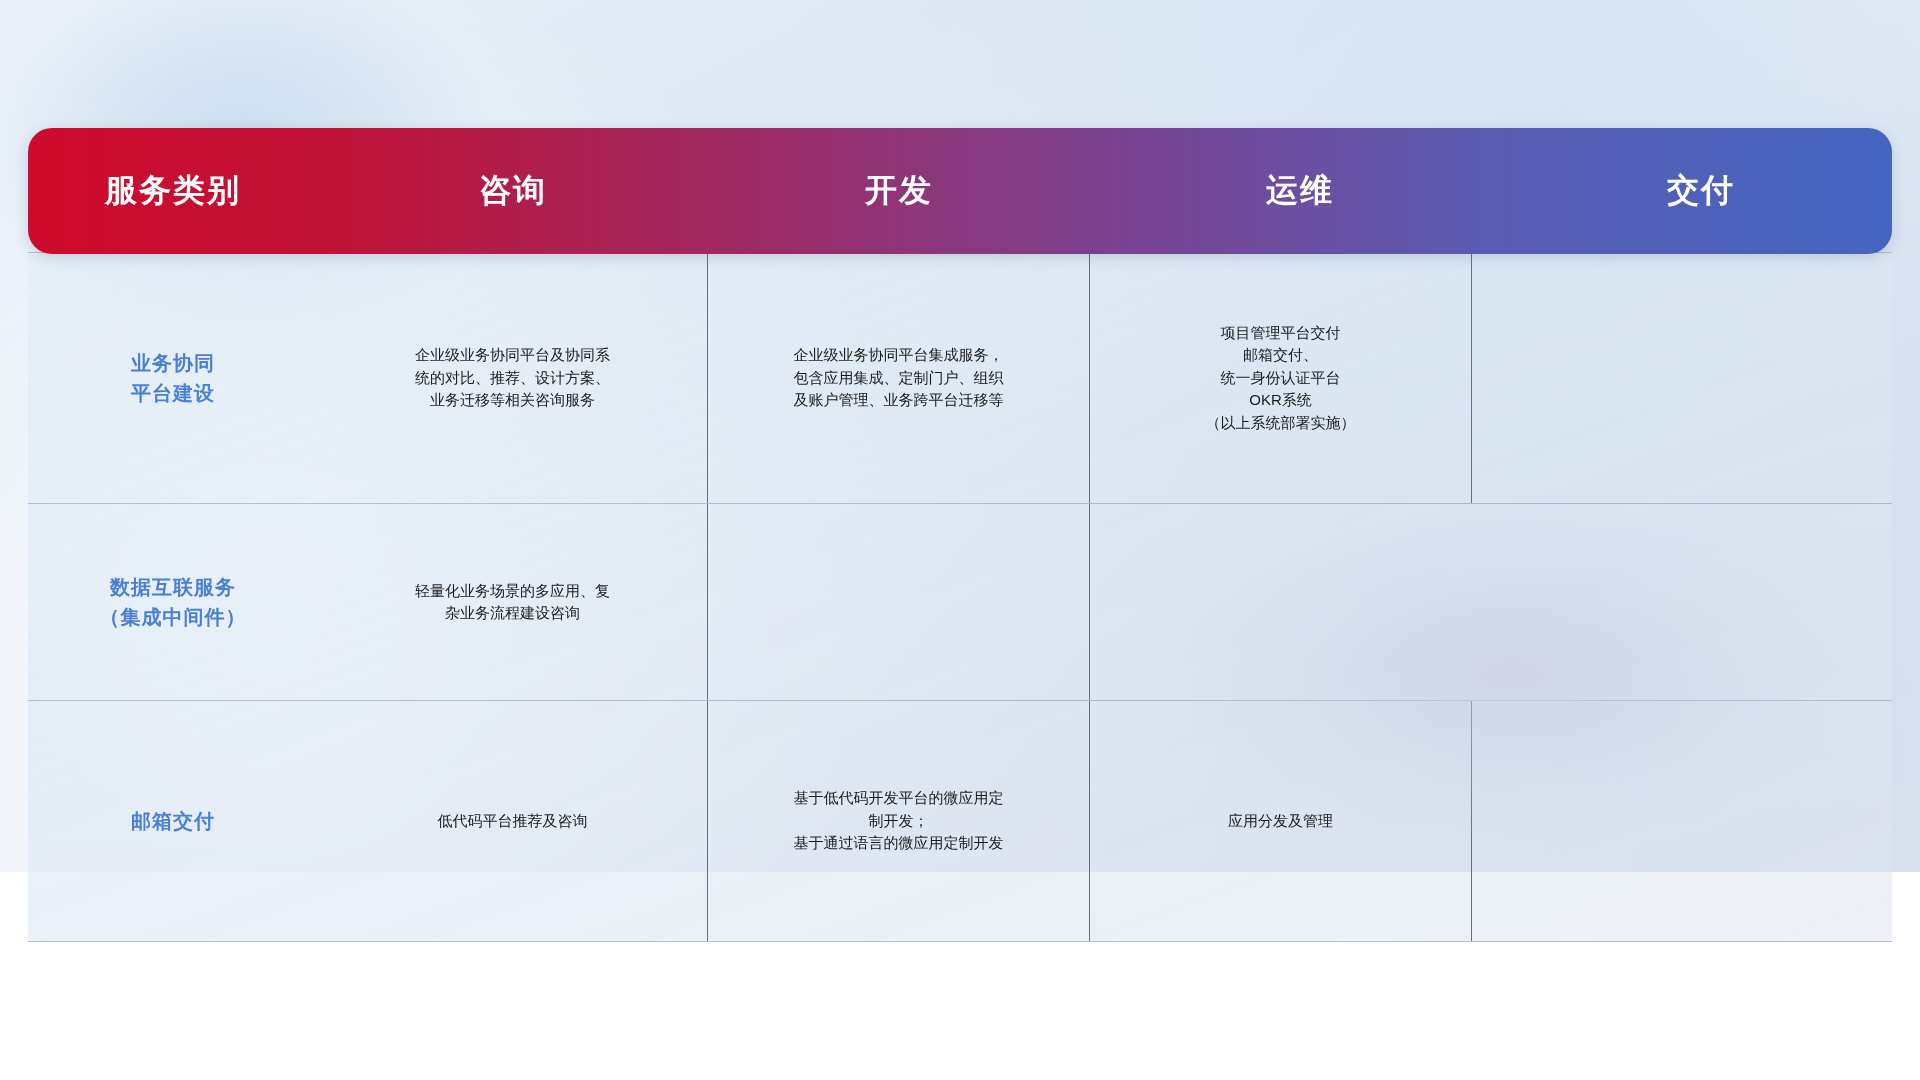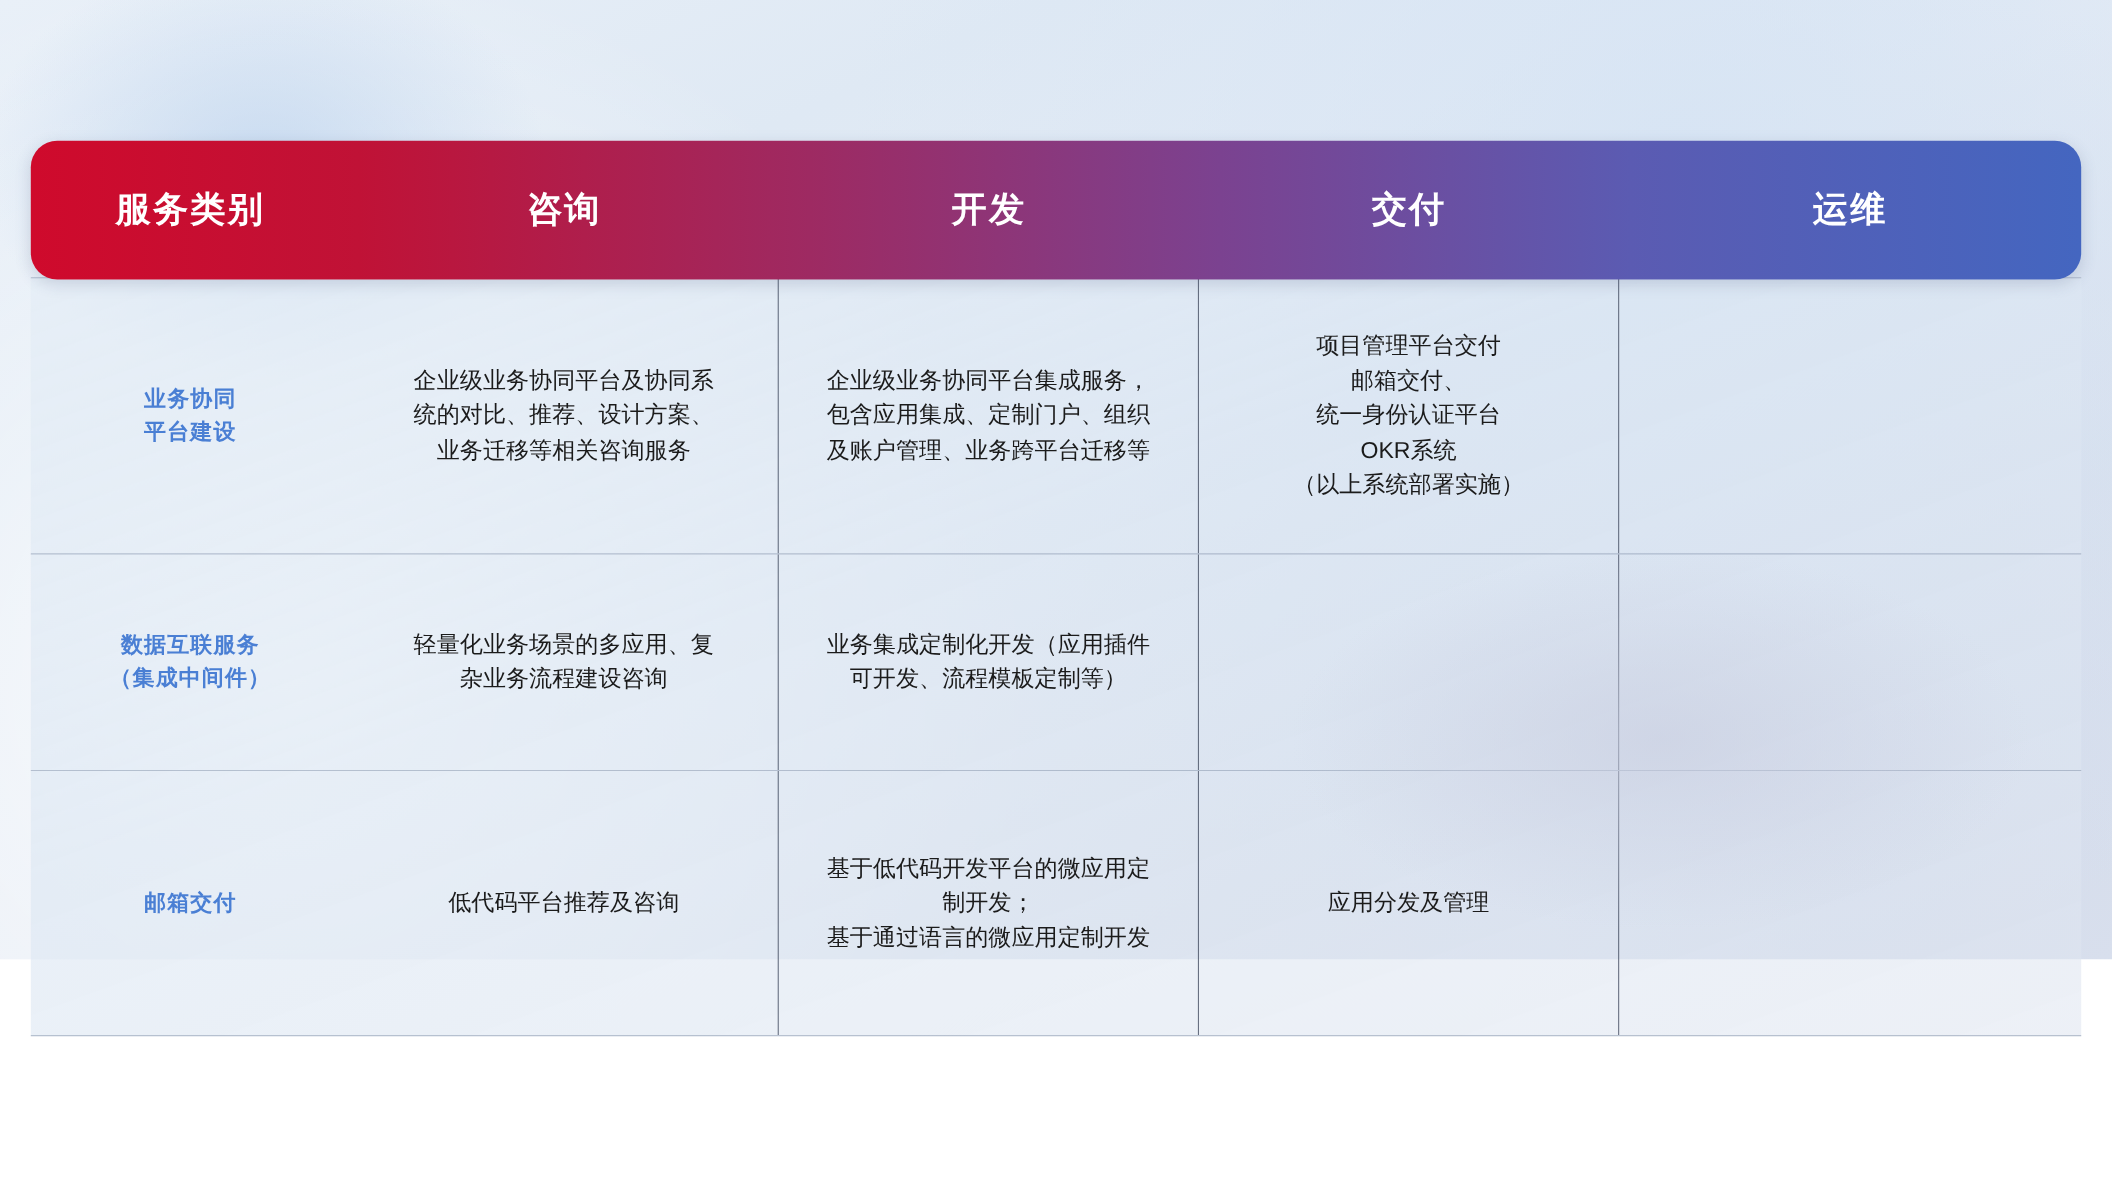--- a/index.html
+++ b/index.html
@@ -82,21 +82,21 @@
   .row:last-child { border-bottom: 1px solid rgba(120,135,160,0.45); }
 
   .cell {
     box-sizing: border-box;
     padding: 18px 16px;
     display: flex;
     align-items: center;
     justify-content: center;
     text-align: center;
     color: #1b1b1b;
-    font-size: 21px;
+    font-size: 15px;
     line-height: 1.5;
     border-right: 1px solid rgba(60,70,90,0.75);
     white-space: pre-line;
   }
   .cell.first {
     border-right: none;
     color: #4a7fd4;
     font-size: 20px;
     font-weight: bold;
     letter-spacing: 1px;
@@ -118,22 +118,22 @@
 <body>
 
 <div id="stage">
 
   <div class="table-wrap">
 
     <div class="head-row">
       <div class="head-cell c0">服务类别</div>
       <div class="head-cell c1">咨询</div>
       <div class="head-cell c2">开发</div>
+      <div class="head-cell c4">运维</div>
       <div class="head-cell c3">交付</div>
-      <div class="head-cell c4">运维</div>
     </div>
 
     <div class="body-table">
 
       <div class="row r0">
         <div class="cell first c0">业务协同
 平台建设</div>
         <div class="cell c1">企业级业务协同平台及协同系
 统的对比、推荐、设计方案、
 业务迁移等相关咨询服务</div>
@@ -145,22 +145,20 @@
 统一身份认证平台
 OKR系统
 （以上系统部署实施）</div>
       </div>
 
       <div class="row r1">
         <div class="cell first c0">数据互联服务
 （集成中间件）</div>
         <div class="cell c1">轻量化业务场景的多应用、复
 杂业务流程建设咨询</div>
-        <div class="cell c2">业务集成定制化开发（应用插件
-可开发、流程模板定制等）</div>
         <div class="cell c3"></div>
         <div class="cell last c4"></div>
       </div>
 
       <div class="row r2">
         <div class="cell first c0">邮箱交付</div>
         <div class="cell c1">低代码平台推荐及咨询</div>
         <div class="cell c2">基于低代码开发平台的微应用定
 制开发；
 基于通过语言的微应用定制开发</div>

